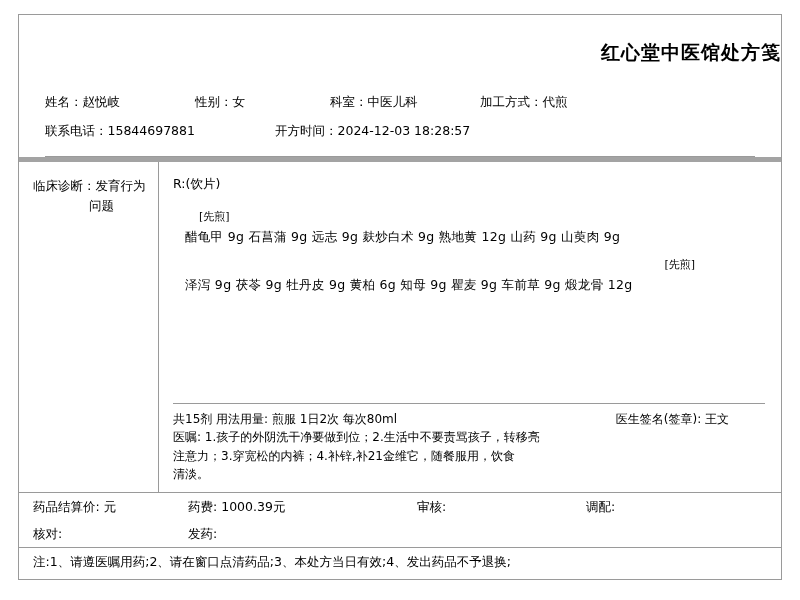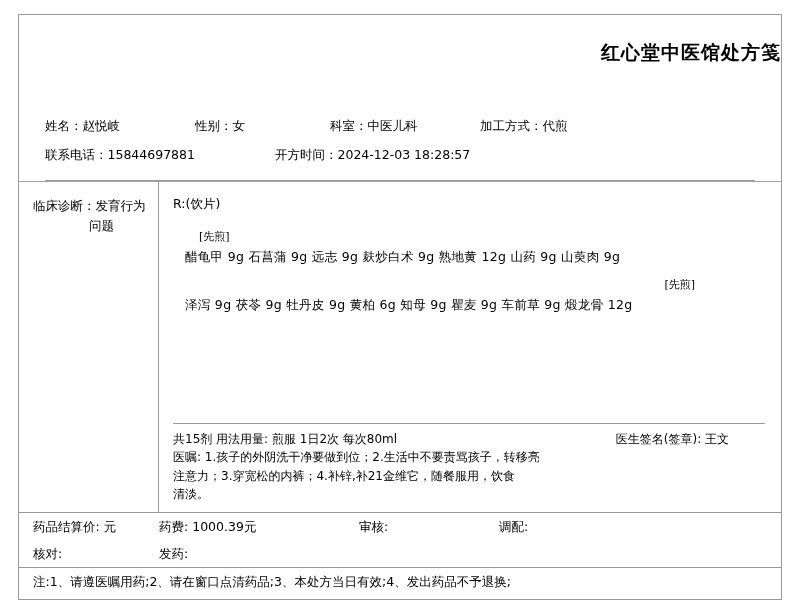--- a/index.html
+++ b/index.html
@@ -30,21 +30,20 @@
   }
   .title {
     text-align: right;
     font-size: 19px;
     font-weight: bold;
     letter-spacing: 1px;
     padding: 25px 0 22px 0;
   }
   .hdr {
     padding: 0 26px;
-    margin-top: 24px;
   }
   .hdr-row {
     display: flex;
     font-size: 12.5px;
     padding: 6px 0;
     white-space: nowrap;
   }
   .hdr-row.row1 > div { }
   .c-name   { width: 150px; }
   .c-sex    { width: 135px; }
@@ -54,21 +53,21 @@
   .c-phone  { width: 230px; }
   .c-rxno   { width: 290px; }
   .c-date   { flex: 1; }
   .divider {
     height: 1px;
     background: #9a9a9a;
     margin: 10px 0 0 0;
   }
   .body-wrap {
     display: flex;
-    border-top: 1px solid #a3a3a3;
+    border-top: 5px solid #a3a3a3;
     align-items: flex-end;
   }
   .diag {
     width: 140px;
     box-sizing: border-box;
     border-right: 1px solid #9a9a9a;
     padding: 14px 10px 10px 14px;
     font-size: 12.5px;
     line-height: 1.6;
     min-height: 330px;
@@ -122,20 +121,21 @@
   .foot-line1 .dose { padding-left: 0; }
   .foot-line1 .sign { margin-left: auto; padding-right: 36px; padding-left: 39px; }
   .note-line { }
   .footer {
     border-top: 1px solid #9a9a9a;
   }
   .fr {
     display: flex;
     font-size: 12.5px;
     padding: 6px 0 4px 0;
+    gap: 29px;
   }
   .fr .f1 { width: 140px; box-sizing: border-box; padding-left: 14px; }
   .fr .f2 { width: 200px; }
   .fr .f3 { width: 140px; }
   .fr .f4 { flex: 1; }
   .foot-sep {
     border-top: 1px solid #9a9a9a;
     font-size: 12.5px;
     padding: 6px 0 8px 14px;
   }

